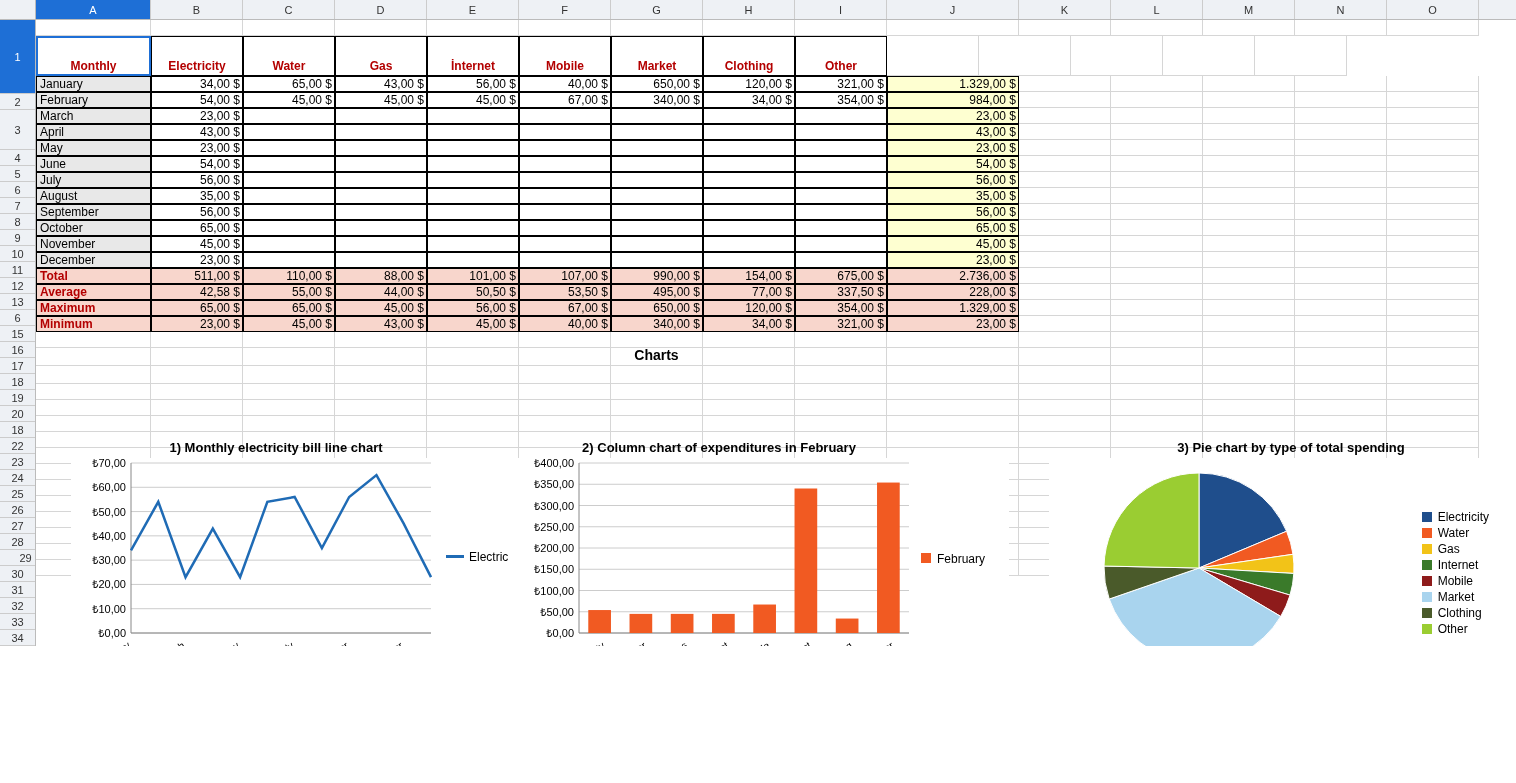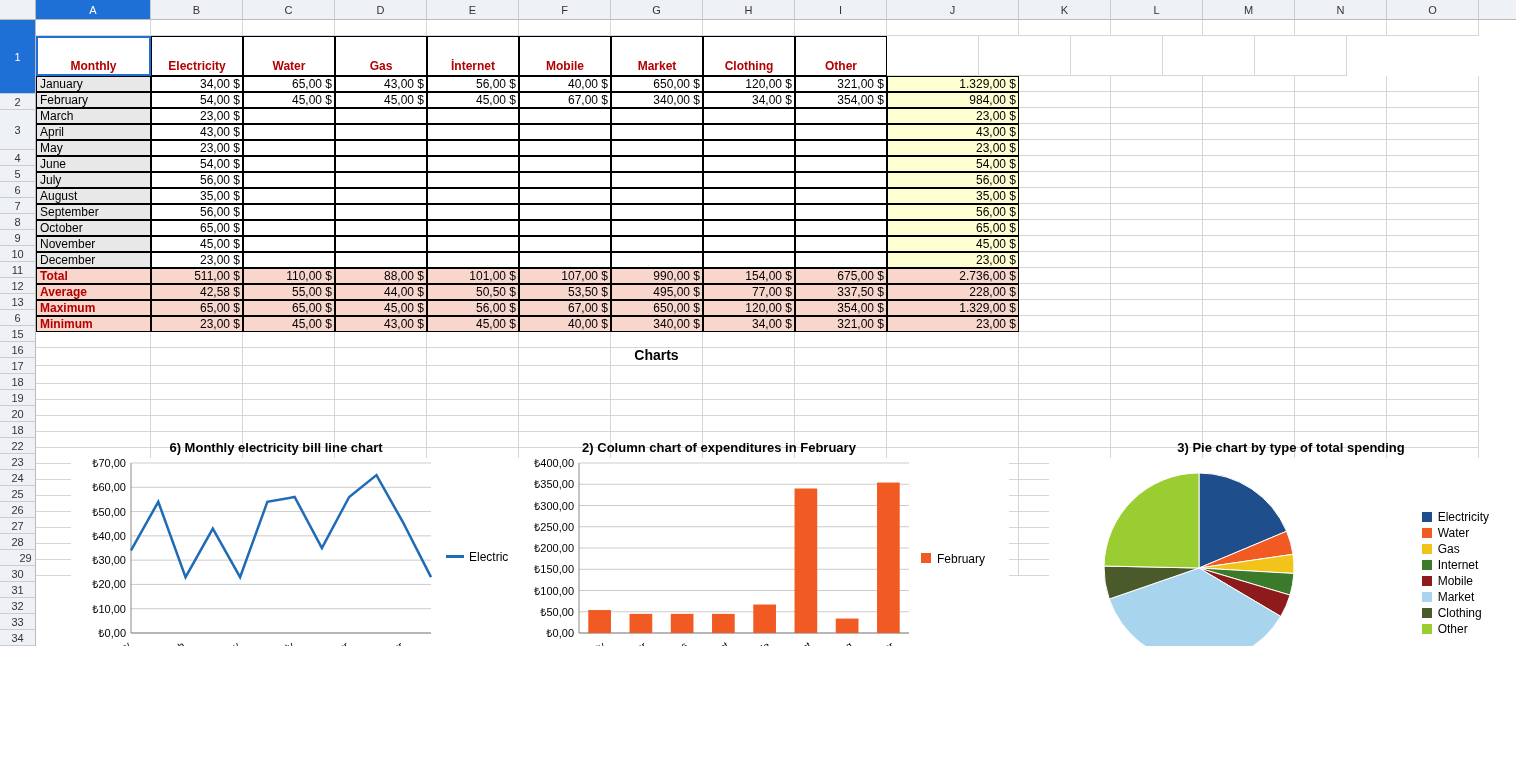--- a/index.html
+++ b/index.html
@@ -646,21 +646,21 @@
           <div class="cell" style="width: 92px; height: 16px;"></div>
           <div class="cell" style="width: 92px; height: 16px;"></div>
           <div class="cell" style="width: 92px; height: 16px;"></div>
           <div class="cell" style="width: 132px; height: 16px;"></div>
           <div class="cell" style="width: 92px; height: 16px;"></div>
           <div class="cell" style="width: 92px; height: 16px;"></div>
           <div class="cell" style="width: 92px; height: 16px;"></div>
           <div class="cell" style="width: 92px; height: 16px;"></div>
           <div class="cell" style="width: 92px; height: 16px;"></div>
         </div>
-        <div class="chart-title" style="position: absolute; left: 40px; top: 420px; width: 400px;">6) Monthly electricity bill line chart</div>
+        <div class="chart-title" style="position: absolute; left: 40px; top: 420px; width: 400px;">1) Monthly electricity bill line chart</div>
         <div class="chart-title" style="position: absolute; left: 483px; top: 420px; width: 400px;">2) Column chart of expenditures in February</div>
         <div class="chart-title" style="position: absolute; left: 1045px; top: 420px; width: 420px;">3) Pie chart by type of total spending</div>
         <div class="chart-box" style="left: 35px; top: 438px; width: 470px; height: 210px;">
           <svg width="470" height="210">
             <line x1="60" y1="175" x2="360" y2="175" stroke="#ccc"></line>
             <text x="55" y="179" text-anchor="end" font-size="11">₺0,00</text>
             <line x1="60" y1="150.71428571428572" x2="360" y2="150.71428571428572" stroke="#ccc"></line>
             <text x="55" y="154.71428571428572" text-anchor="end" font-size="11">₺10,00</text>
             <line x1="60" y1="126.42857142857143" x2="360" y2="126.42857142857143" stroke="#ccc"></line>
             <text x="55" y="130.42857142857144" text-anchor="end" font-size="11">₺20,00</text>

